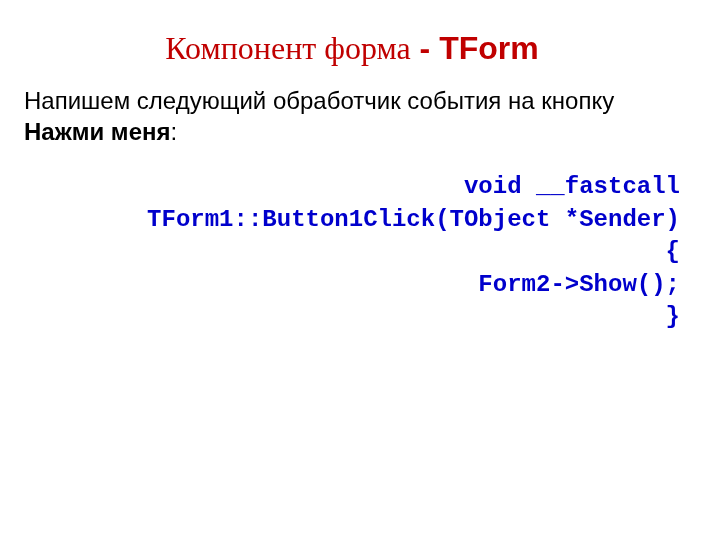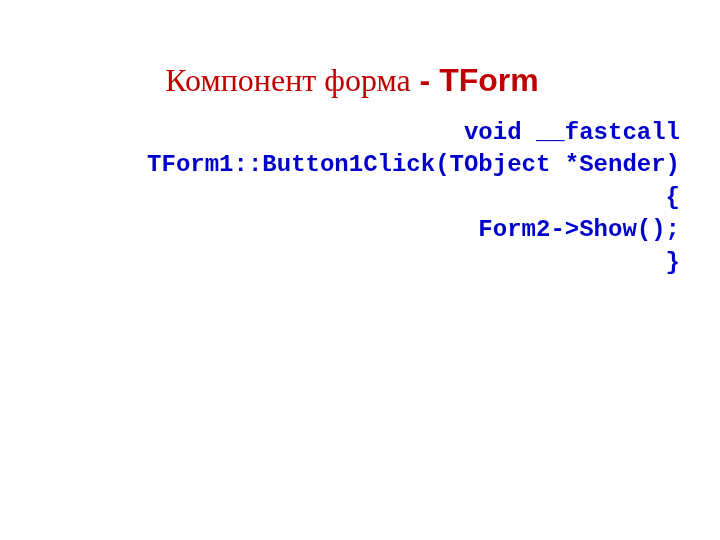--- a/index.html
+++ b/index.html
@@ -7,21 +7,20 @@
       padding: 0;
       width: 720px;
       height: 540px;
       background: #ffffff;
       font-family: Arial, Helvetica, sans-serif;
       overflow: hidden;
     }
     .slide {
       padding: 20px 40px 20px 24px;
       box-sizing: border-box;
-      margin-top: 32px;
     }
     .title {
       text-align: center;
       font-size: 32px;
       margin: 10px 0 18px 0;
       font-weight: normal;
     }
     .title .serif {
       font-family: "Times New Roman", Times, serif;
       color: #c00000;
@@ -57,20 +56,23 @@
   </style>
 </head>
 <body>
 
 <div class="slide">
 
   <h1 class="title">
     <span class="serif">Компонент форма</span><span class="dash"> - </span><span class="mono-bold">TForm</span>
   </h1>
 
+  <p class="body-text">
+    <span>Напишем следующий обработчик события на кнопку </span><span class="bold">Нажми меня</span><span>:</span>
+  </p>
 
   <div class="code-block"><span>void __fastcall</span>
 <span>TForm1::Button1Click(TObject *Sender)</span>
 <span>{</span>
 <span>   Form2-&gt;Show();</span>
 <span>}</span></div>
 
 </div>
 
 </body></html>

